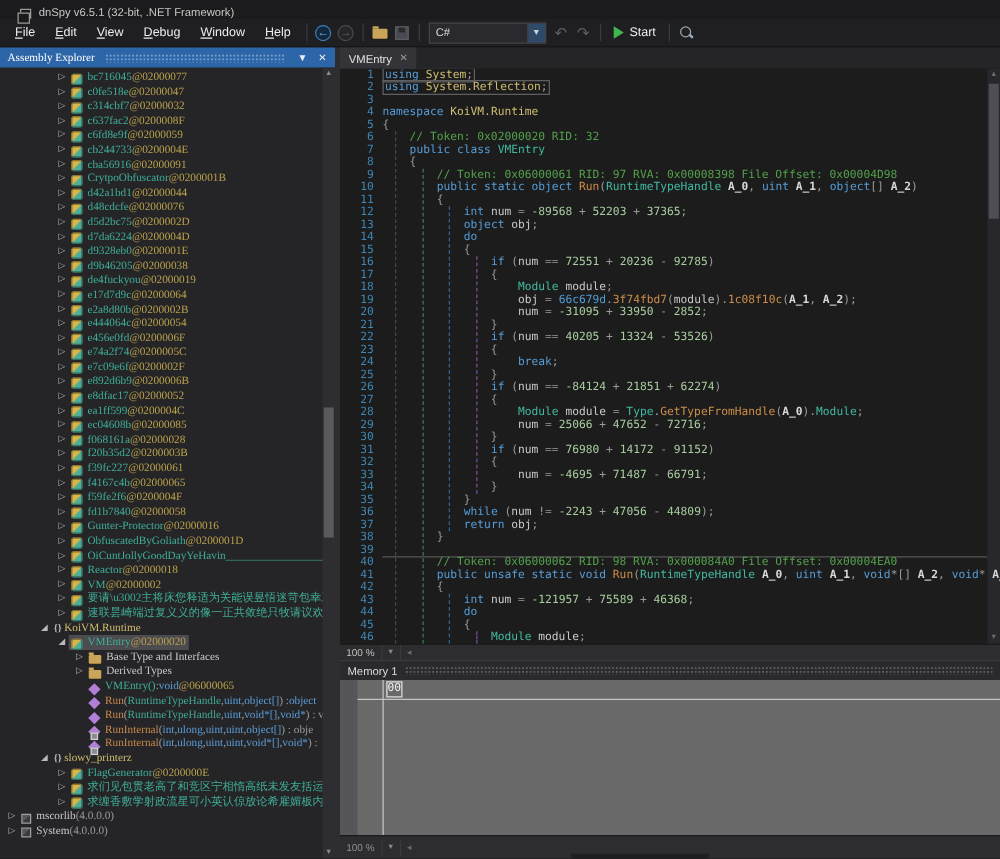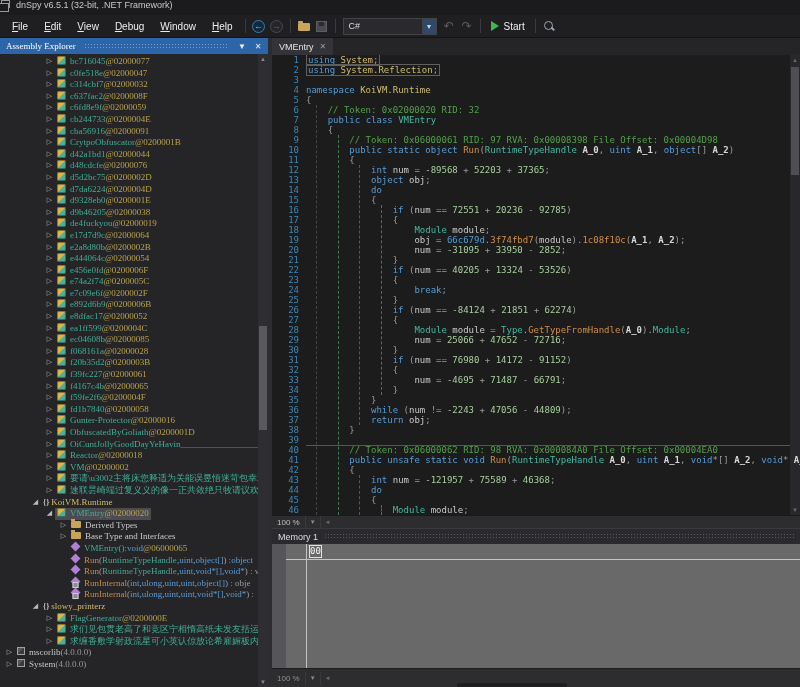--- a/index.html
+++ b/index.html
@@ -1,21 +1,21 @@
 <!DOCTYPE html>
 <html><head>
 <meta charset="utf-8">
 <style>
   * { margin:0; padding:0; box-sizing:border-box; }
   html,body { width:800px; height:687px; overflow:hidden; background:#1e1e1e;
               font-family:"Liberation Sans", sans-serif; }
   .app { width:800px; height:687px; display:flex; flex-direction:column; background:#1b1b1d; }
 
   
-  .titlebar { height:15px; background:#1b1b1d; display:flex; align-items:flex-start; padding-left:1px; gap:6px; }
+  .titlebar { height:15px; background:#1b1b1d; display:flex; align-items:flex-end; padding-left:16px; gap:6px; }
   .winicon { width:9px; height:8px; border:1px solid #9a9a9a; position:relative; background:#1b1b1d; }
   .winicon::before { content:""; position:absolute; left:-3px; top:2px; width:8px; height:7px; border:1px solid #9a9a9a; background:#1b1b1d; }
   .title-text { color:#c7c7c7; font-size:9px; }
 
   
   .menubar { height:23px; background:#1f1f22; display:flex; align-items:center; padding-left:4px; border-bottom:1px solid #141415; }
   .menu-item { color:#ededed; font-size:10px; padding:0 8px; cursor:default; }
   .menu-item u { text-decoration:underline; }
   .vsep { width:1px; height:14px; background:#3a3a3e; margin:0 4px; }
   .tbico { display:inline-flex; align-items:center; justify-content:center; width:18px; height:18px; font-size:10px; }
@@ -44,21 +44,21 @@
   .left { width:268px; display:flex; flex-direction:column; background:#252528;font-family:Liberation Serif, serif; }
   .ae-header { height:16px; background:#2c66a8; display:flex; align-items:center; padding:0 4px 0 6px; gap:4px; }
   .ae-title { color:#ffffff; font-size:9px; white-space:nowrap; }
   .ae-dots { flex:1; height:7px; margin:0 4px;
     background-image:radial-gradient(circle, rgba(180,205,235,.55) 0.7px, transparent 0.9px);
     background-size:3px 3px; }
   .ae-btn { color:#e8eef5; font-size:8px; width:12px; text-align:center; }
   .tree { flex:1; position:relative; overflow:hidden; padding-top:2px; }
   .trow { height:11.6px; line-height:11.6px; font-size:9px; white-space:nowrap; display:flex; align-items:center; }
   .trow .arr { width:11px; display:inline-block; color:#b9b9b9; font-size:7px; text-align:center; flex:none; }
-  .rowbody { display:inline-flex; align-items:flex-start; gap:0; padding:0 2px; height:11.6px; }
+  .rowbody { display:inline-flex; align-items:flex-end; gap:0; padding:0 2px; height:11.6px; }
   .rowbody.sel { background:#4b4b50; }
   .lv0 { padding-left:4px; } .lv1 { padding-left:30px; } .lv2 { padding-left:44px; } .lv3 { padding-left:58px; }
   .ic { display:inline-block; flex:none; margin-right:4px; }
   .ic-class { width:9px; height:9px; border-radius:2px;
     background:linear-gradient(135deg,#d9b64a 0 45%,#4fae98 55% 100%); box-shadow:inset 0 0 0 1px rgba(0,0,0,.35); }
   .ic-asm { width:8px; height:8px; border:1px solid #a0a0a4; background:linear-gradient(135deg,#55555a 50%,#3a3a3e 50%); }
   .ic-folder { width:10px; height:7px; background:#c8a558; border-radius:1px; position:relative; margin-top:1px; }
   .ic-folder::before { content:""; position:absolute; top:-2px; left:0; width:4px; height:2px; background:#c8a558; }
   .ic-method { width:7px; height:7px; background:#b07fd6; transform:rotate(45deg); margin:0 5px 0 1px; }
   .ic-methodp { width:7px; height:7px; background:#b07fd6; transform:rotate(45deg); margin:0 5px 0 1px; position:relative; }
@@ -495,28 +495,28 @@
             <span class="rowbody sel">
               <span class="ic ic-class"></span>
               <span class="sg-t">VMEntry</span>
               <span class="sg-a"> @02000020</span>
             </span>
           </div>
           <div class="trow lv3">
             <span class="arr">▷</span>
             <span class="rowbody">
               <span class="ic ic-folder"></span>
+              <span class="sg-w">Base Type and Interfaces</span>
+            </span>
+          </div>
+          <div class="trow lv3">
+            <span class="arr">▷</span>
+            <span class="rowbody">
+              <span class="ic ic-folder"></span>
               <span class="sg-w">Derived Types</span>
-            </span>
-          </div>
-          <div class="trow lv3">
-            <span class="arr">▷</span>
-            <span class="rowbody">
-              <span class="ic ic-folder"></span>
-              <span class="sg-w">Base Type and Interfaces</span>
             </span>
           </div>
           <div class="trow lv3">
             <span class="arr"></span>
             <span class="rowbody">
               <span class="ic ic-method"></span>
               <span class="sg-t">VMEntry()</span>
               <span class="sg-pu"> : </span>
               <span class="sg-kb">void</span>
               <span class="sg-pu"> </span>

